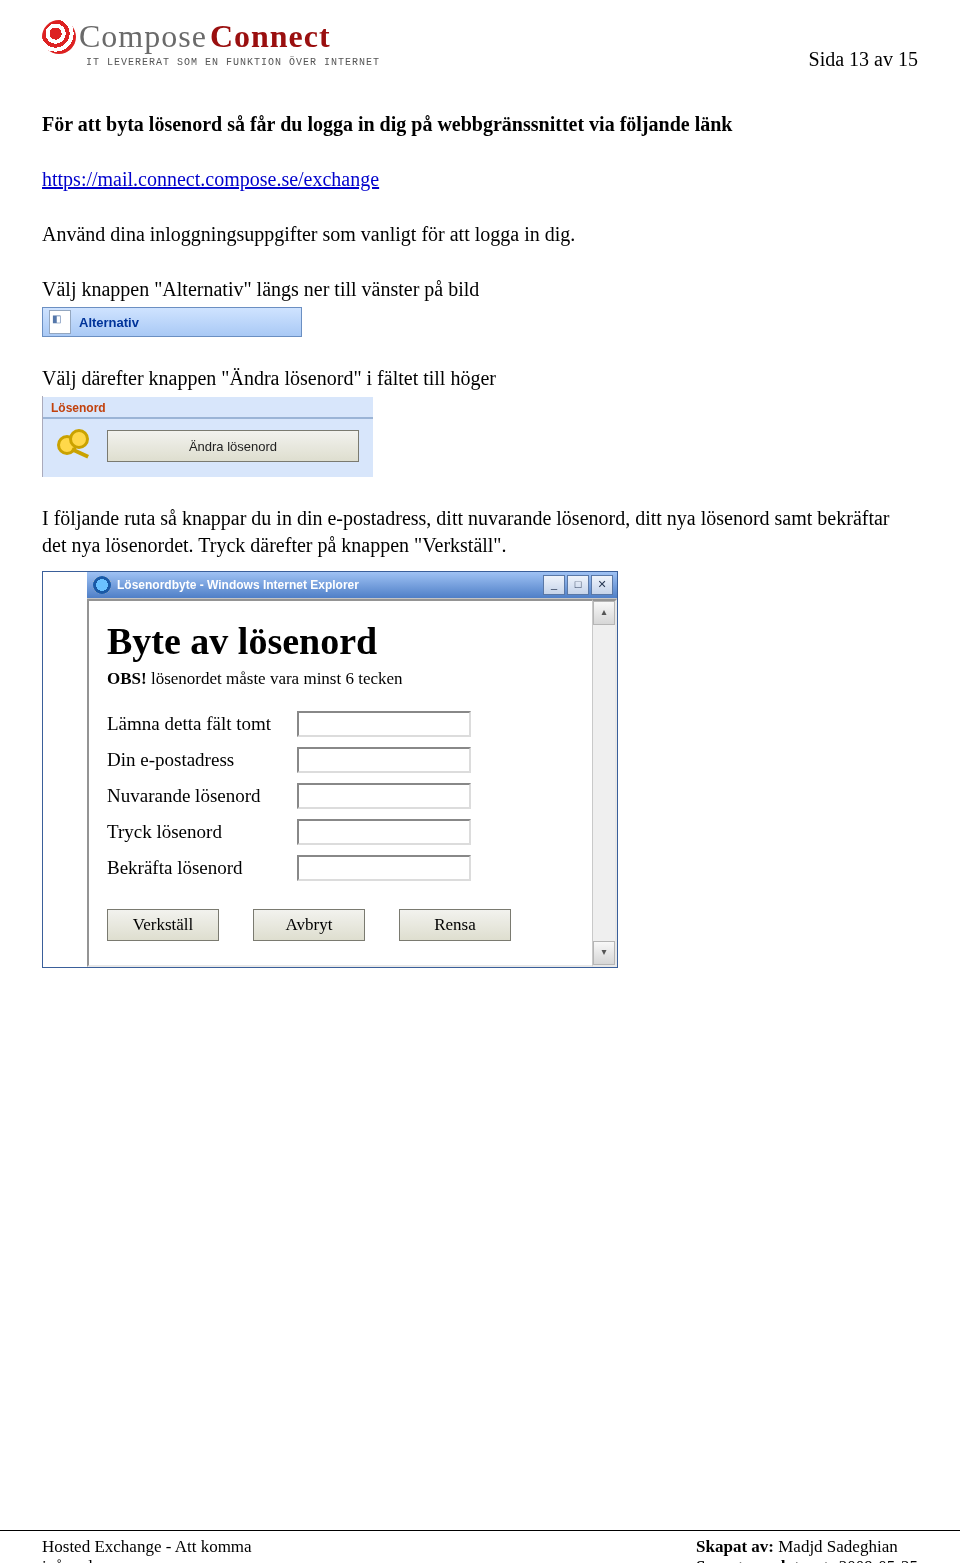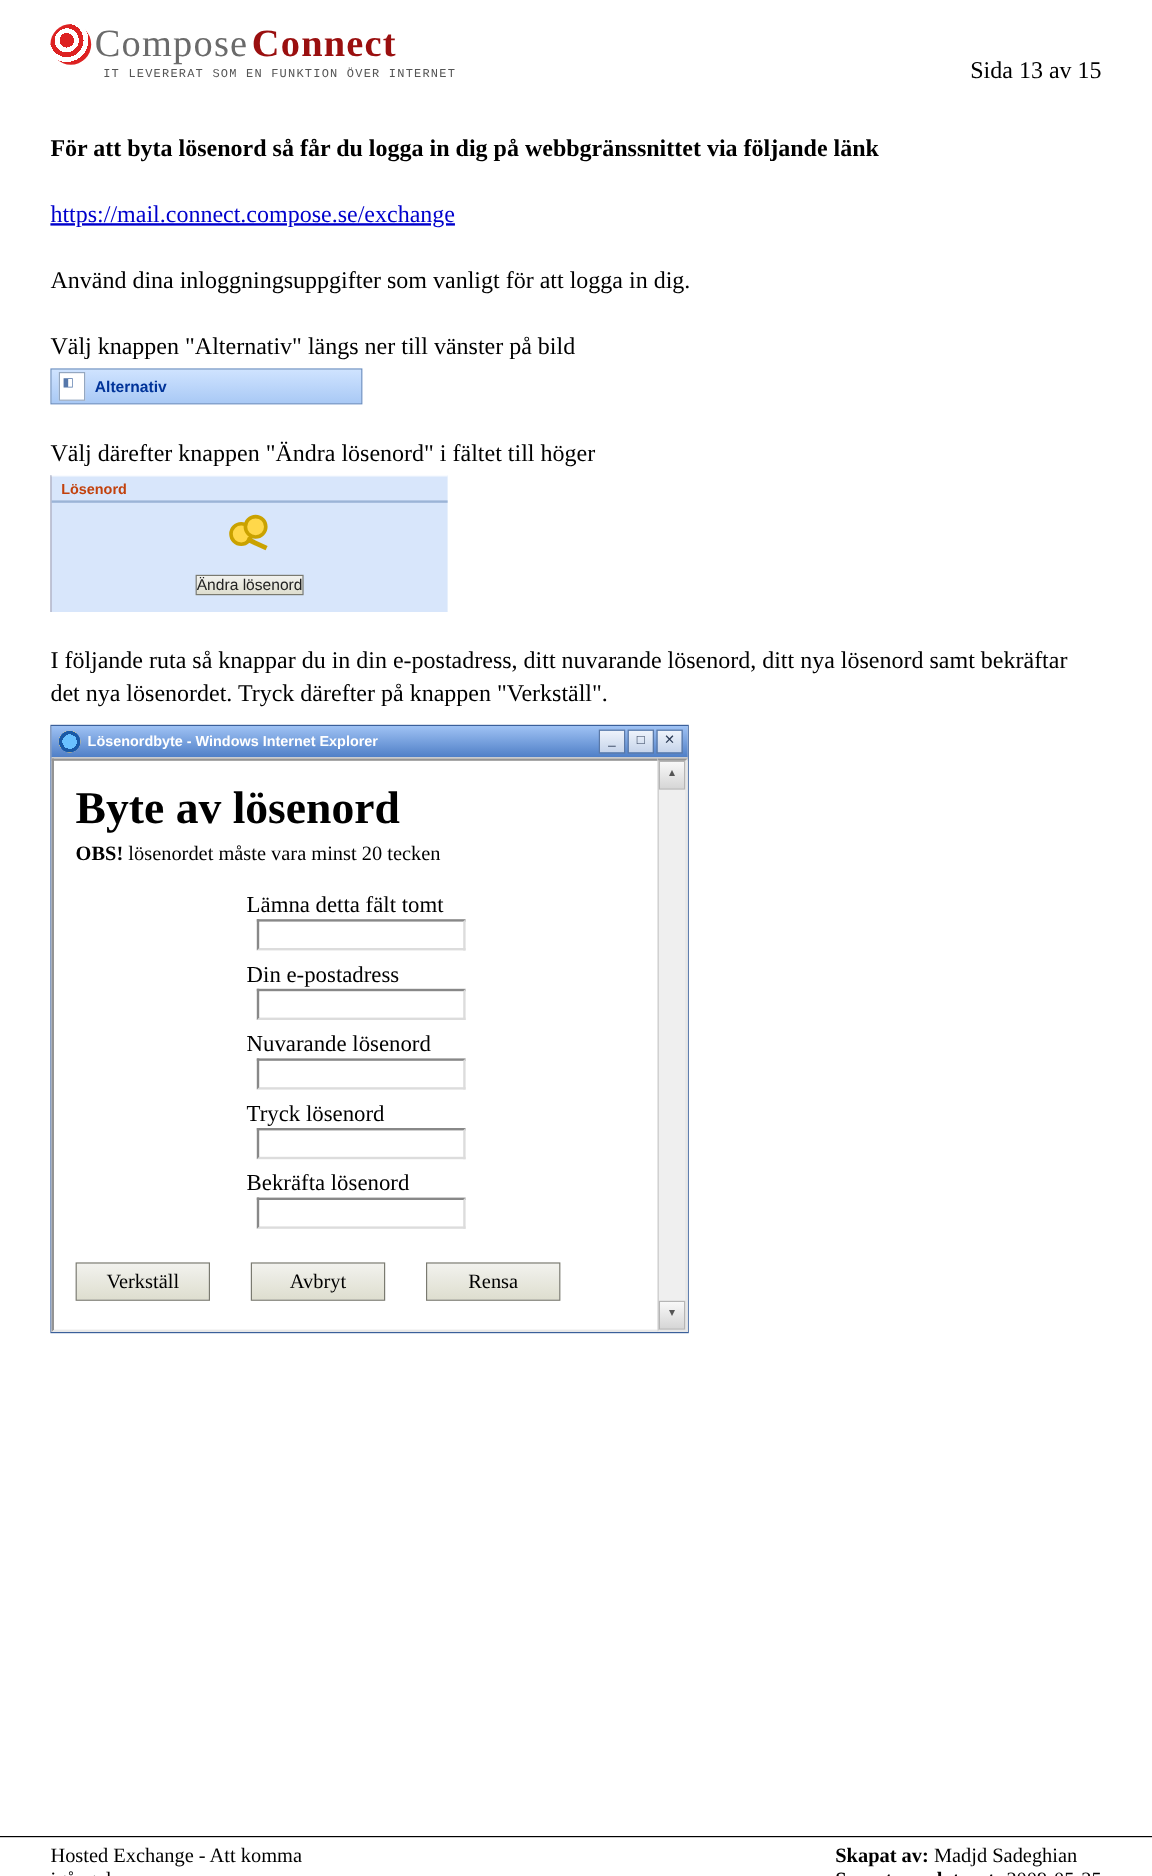--- a/index.html
+++ b/index.html
@@ -79,21 +79,20 @@
   }
   .pw-title {
     font-size: 12px; font-weight: bold; color: #c2410c;
     padding: 4px 8px 2px 8px;
     border-top: 1px solid #fff;
   }
   .pw-row {
     display: flex; align-items: center; gap: 16px;
     padding: 10px 14px 14px 14px;
     border-top: 2px solid #9bb4d6;
-    flex-direction: column;
   }
   .keys-icon { width: 34px; height: 34px; position: relative; }
   .keys-icon .k {
     position: absolute; width: 14px; height: 14px; border-radius: 50%;
     border: 3px solid #caa200; background: #ffd84a;
   }
   .keys-icon .k1 { left: 0; top: 6px; }
   .keys-icon .k2 { left: 12px; top: 0; }
   .keys-icon .shaft {
     position: absolute; width: 18px; height: 4px; background: #caa200;
@@ -106,20 +105,21 @@
     font-size: 13px; color: #222;
     display: flex; align-items: center; justify-content: center;
   }
 
   
   .ie-window {
     width: 530px; margin-top: 12px;
     border: 1px solid #3a5f9a;
     font-family: Tahoma, Arial, sans-serif;
     background: #fff;
+    padding-left: 44px;
   }
   .ie-titlebar {
     height: 26px;
     background: linear-gradient(#9fc2f4, #4f7fc7);
     display: flex; align-items: center; justify-content: space-between;
     padding: 0 4px 0 6px;
   }
   .ie-title-left { display: flex; align-items: center; gap: 6px; }
   .ie-eicon {
     width: 18px; height: 18px; border-radius: 50%;
@@ -165,21 +165,20 @@
     margin: 4px 0 6px 0;
   }
   .ie-note {
     font-family: "Times New Roman", serif;
     font-size: 17px; color: #000; margin-bottom: 22px;
   }
   .ie-note .b { font-weight: bold; }
   .form-row {
     display: flex; align-items: center; margin-bottom: 10px;
     font-family: "Times New Roman", serif;
-    flex-direction: column;
   }
   .form-label { width: 190px; font-size: 19px; }
   .form-input {
     width: 170px; height: 22px;
     border: 2px inset #dcdcdc;
     background: #fff;
   }
   .btn-row { display: flex; gap: 34px; margin-top: 28px; }
   .form-btn {
     width: 110px; height: 30px;
@@ -259,21 +258,21 @@
       <div class="ie-winbtns">
         <div class="ie-btn">_</div>
         <div class="ie-btn">□</div>
         <div class="ie-btn">✕</div>
       </div>
     </div>
     <div class="ie-body">
       <div class="ie-content">
         <div class="ie-h1">Byte av lösenord</div>
         <div class="ie-note">
-          <span class="b">OBS!</span><span> lösenordet måste vara minst 20 tecken</span>
+          <span class="b">OBS!</span><span> lösenordet måste vara minst 6 tecken</span>
         </div>
         <div class="form-row">
           <div class="form-label">Lämna detta fält tomt</div>
           <div class="form-input"></div>
         </div>
         <div class="form-row">
           <div class="form-label">Din e-postadress</div>
           <div class="form-input"></div>
         </div>
         <div class="form-row">

